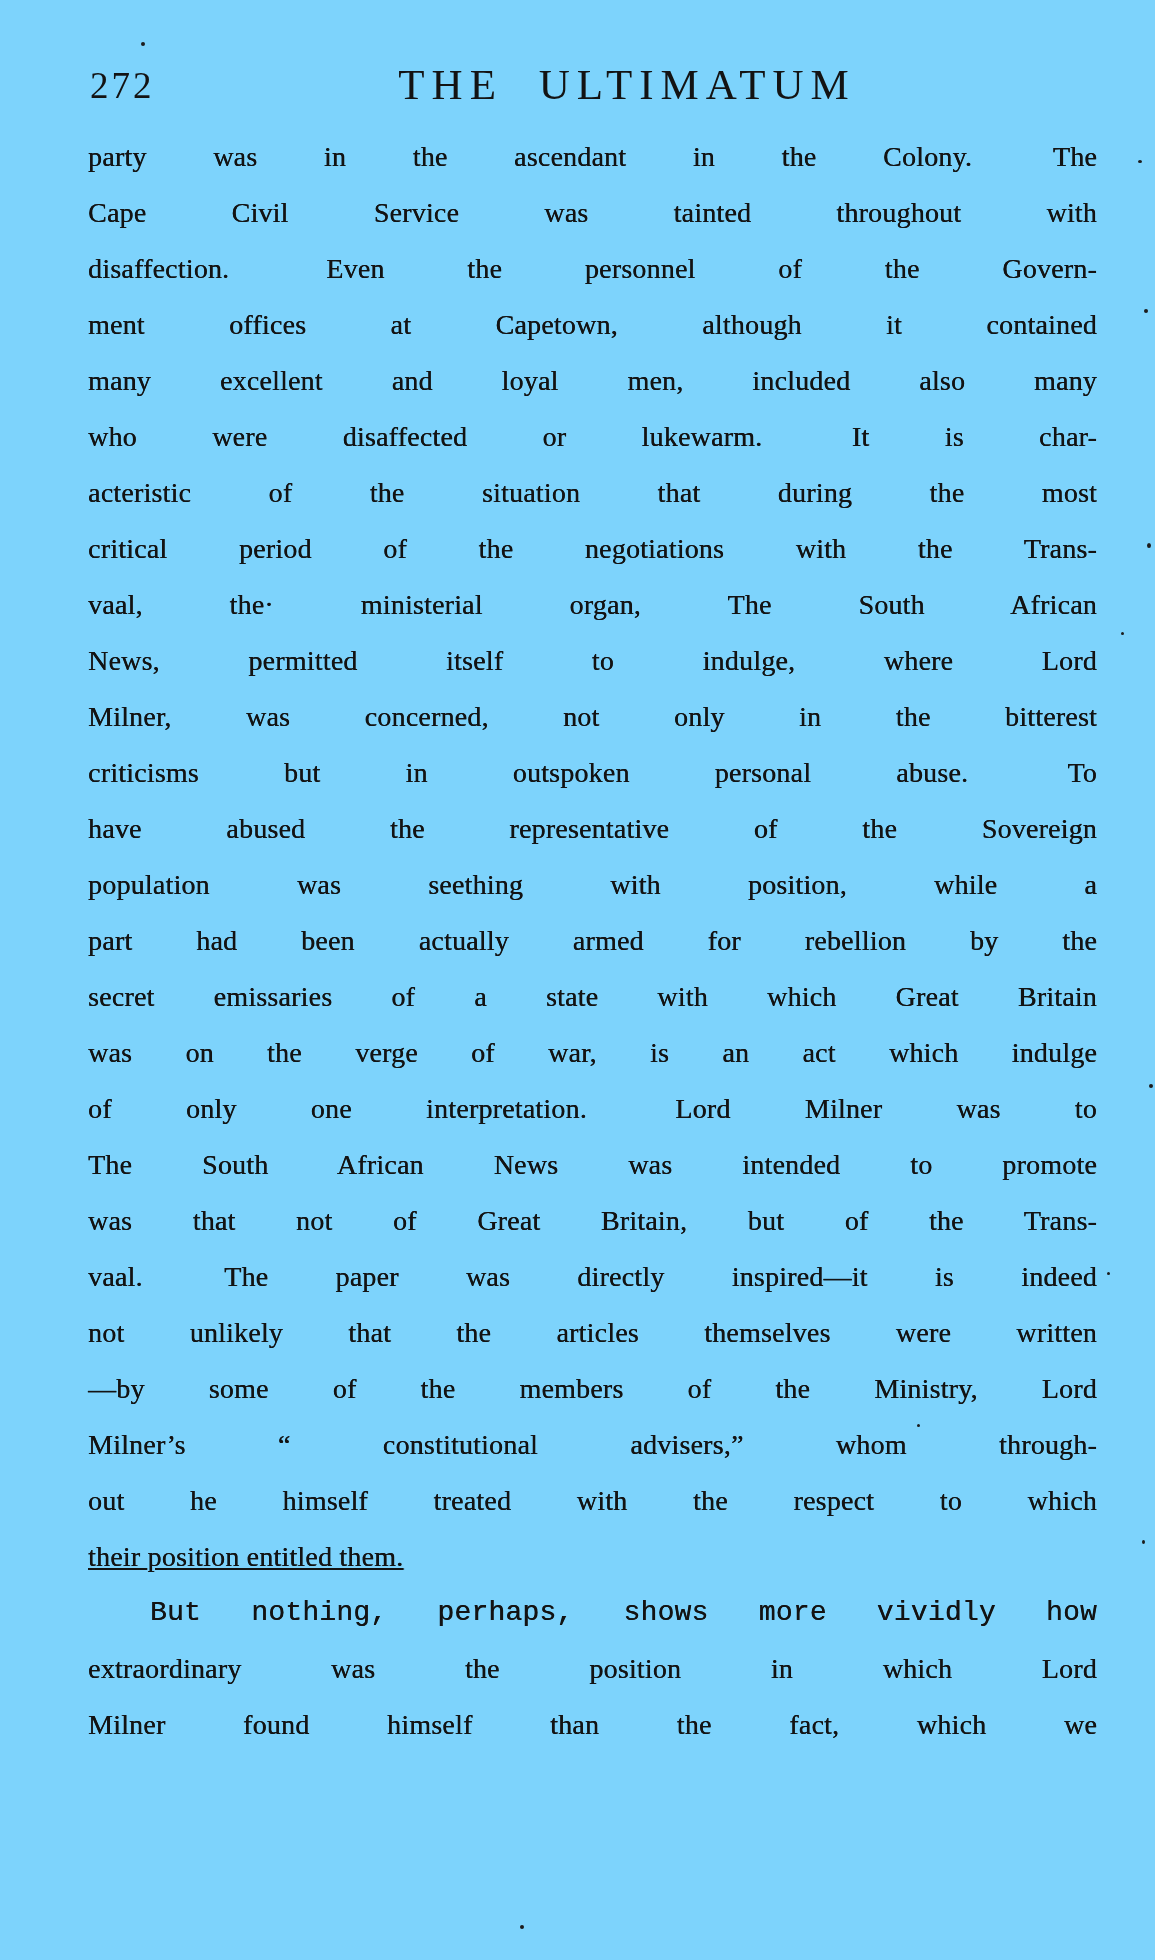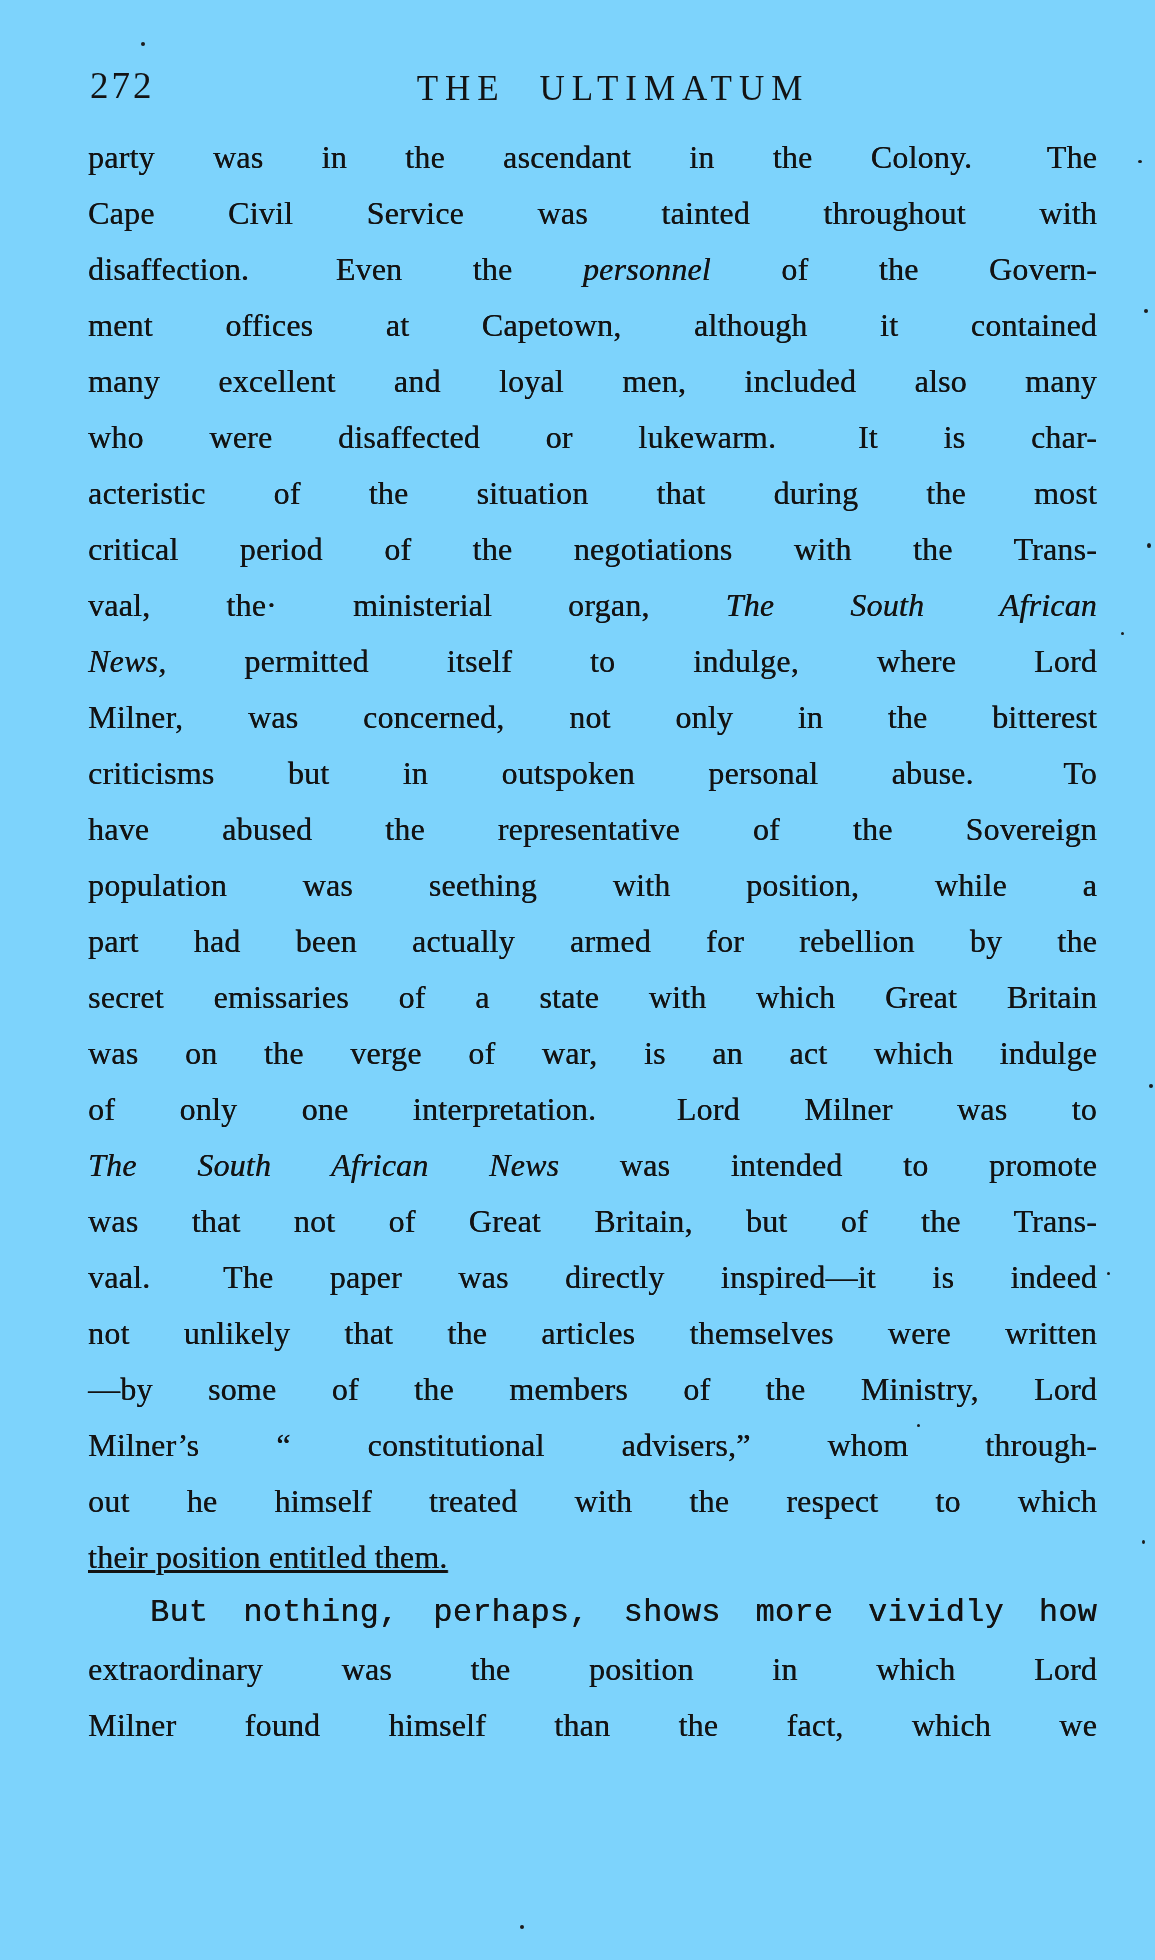--- a/index.html
+++ b/index.html
@@ -26,55 +26,54 @@
   .folio {
     position: absolute;
     left: 90px;
     bottom: 2px;
     font-size: 37px;
     line-height: 1;
     letter-spacing: 3px;
   }
   .running-title {
     position: absolute;
-    left: 613px;
+    left: 627px;
     bottom: 0;
     transform: translateX(-50%);
-    font-size: 35px;
+    font-size: 43px;
     line-height: 1;
     letter-spacing: 7px;
     word-spacing: 18px;
     white-space: nowrap;
   }
   .body-text {
     position: absolute;
     top: 129px;
     left: 88px;
     width: 1009px;
   }
   .text-line {
     height: 56px;
     line-height: 56px;
-    font-size: 32px;
+    font-size: 28px;
     letter-spacing: 0.2px;
     text-align: justify;
     text-align-last: justify;
     text-shadow: 0.3px 0 currentColor;
     white-space: normal;
   }
   .text-line.para-end {
     text-align-last: left;
     text-decoration: underline;
   }
   .text-line.indent {
     padding-left: 62px;
     font-family: Liberation Mono, monospace;
   }
   .it {
-    font-style: italic;
   }
   .speck {
     position: absolute;
     background: #1c1c1c;
     border-radius: 50%;
     display: block;
   }
 </style>
 </head>
 <body>

